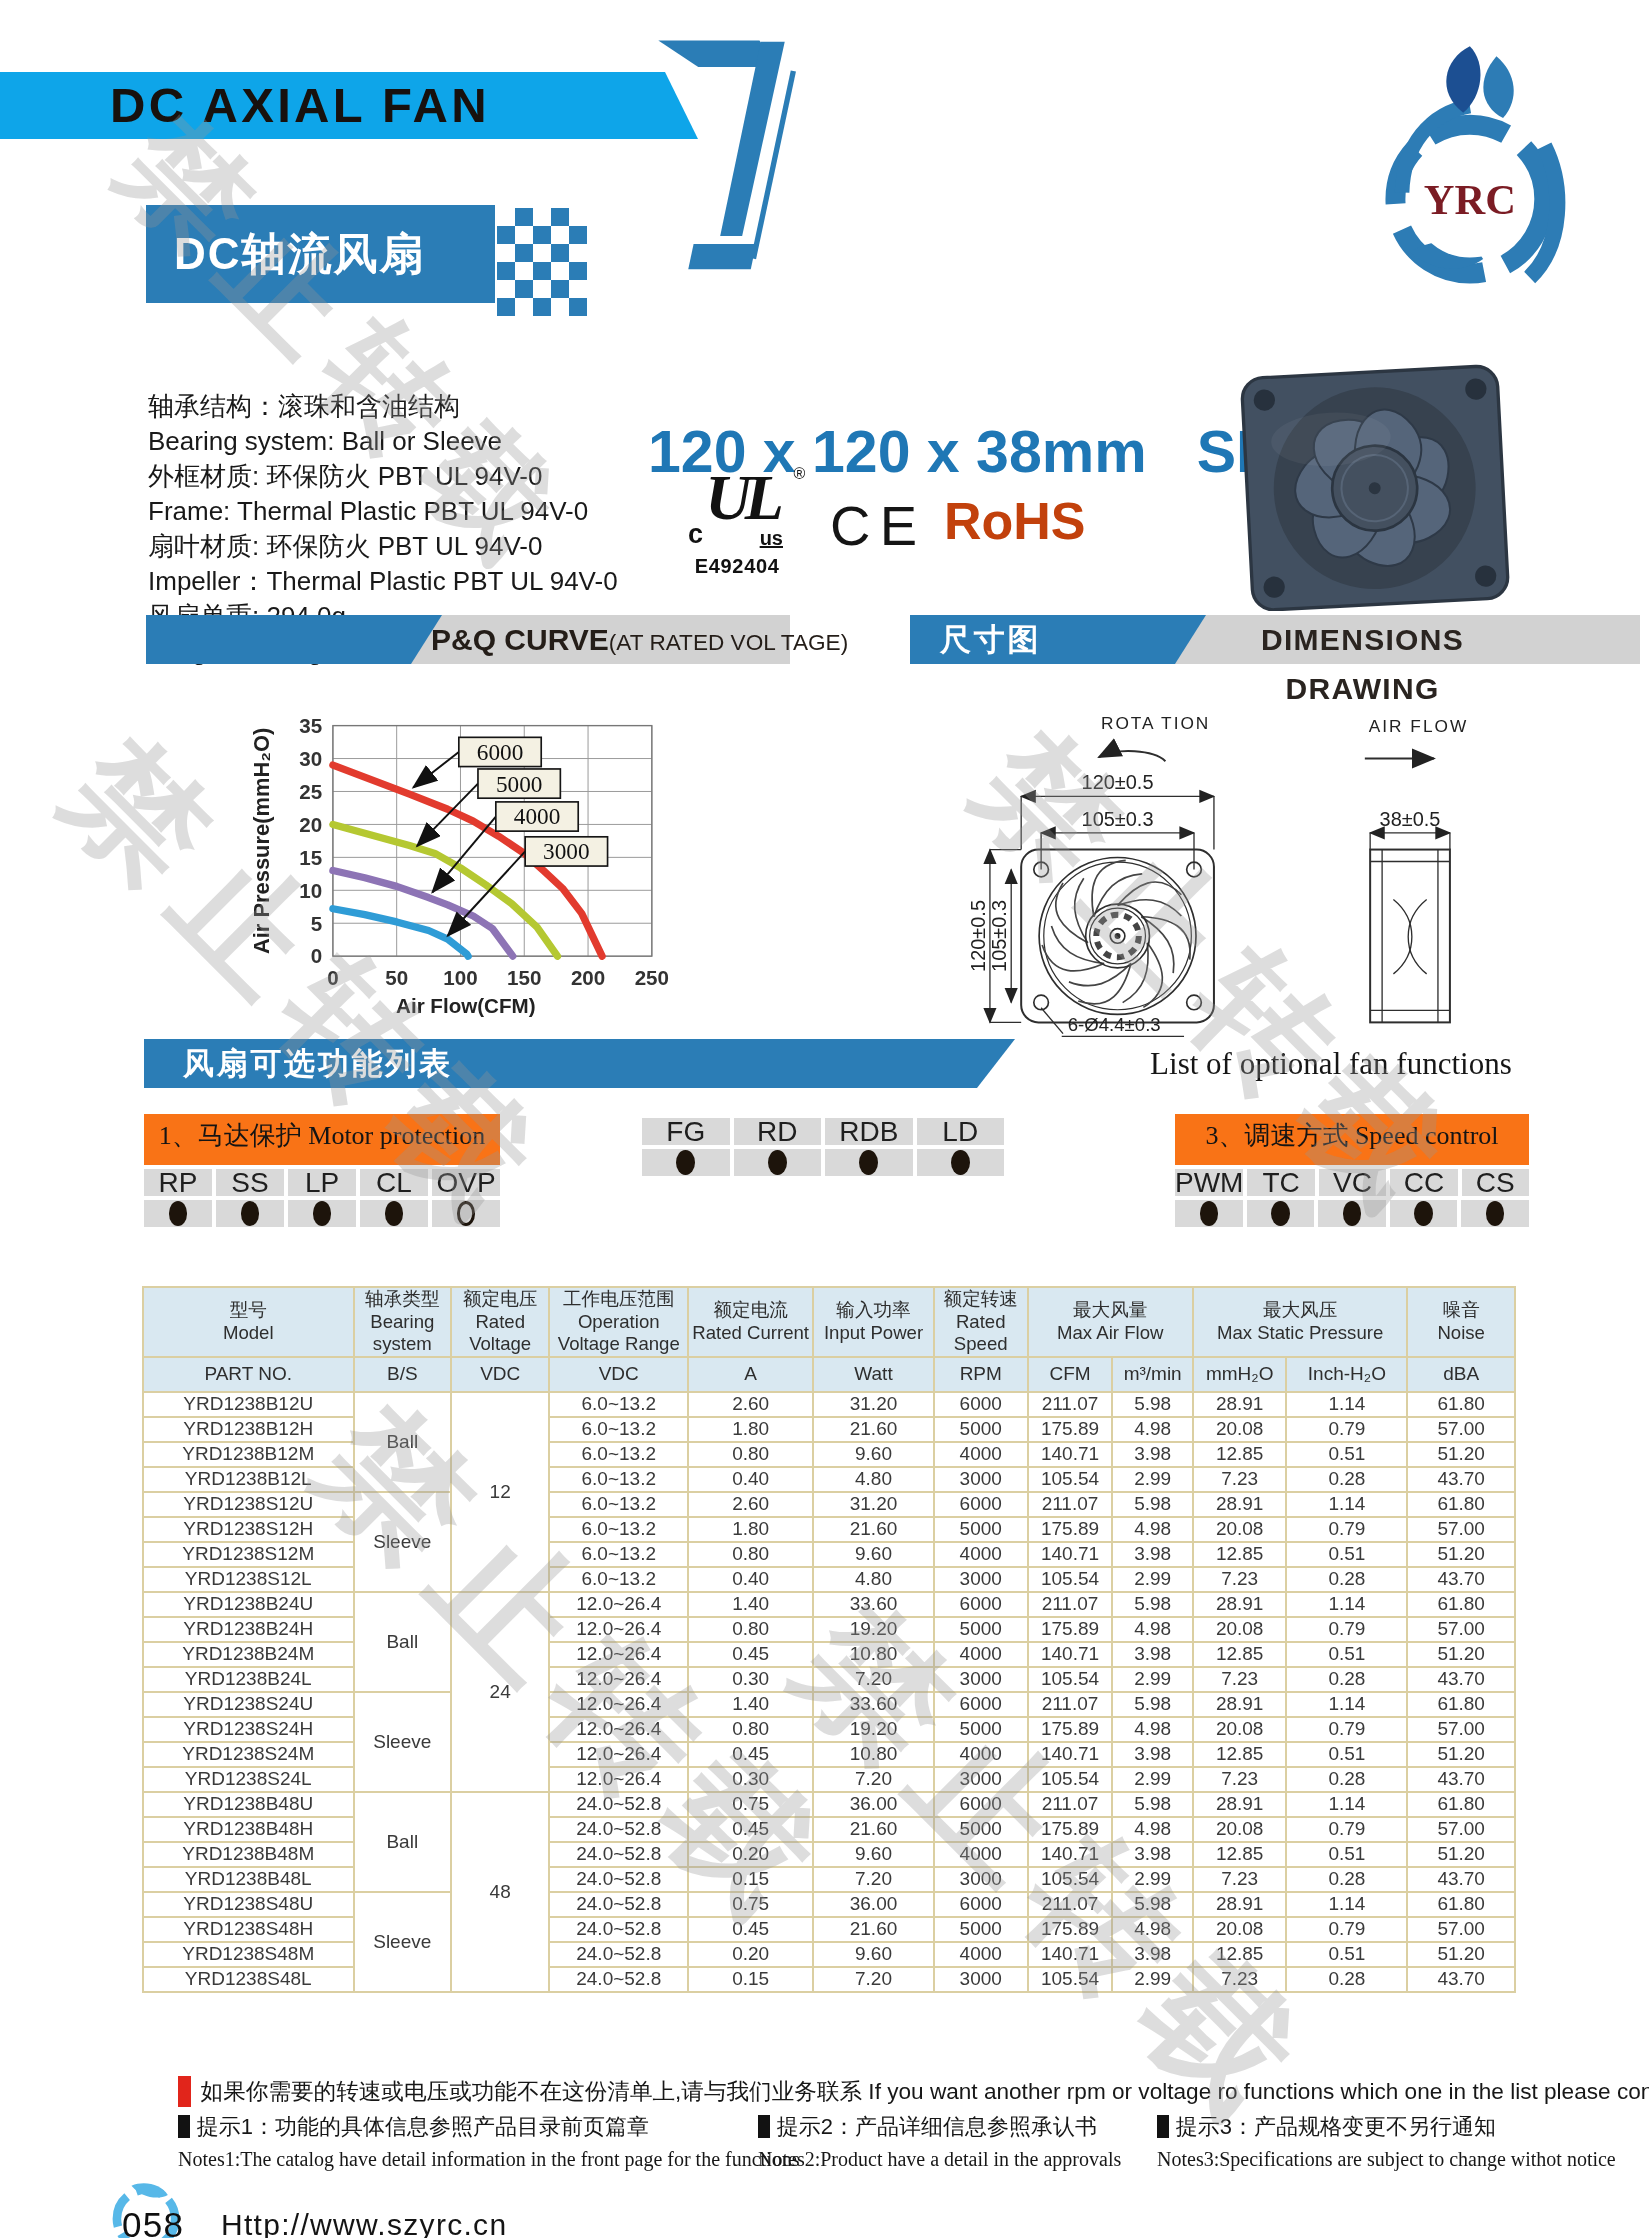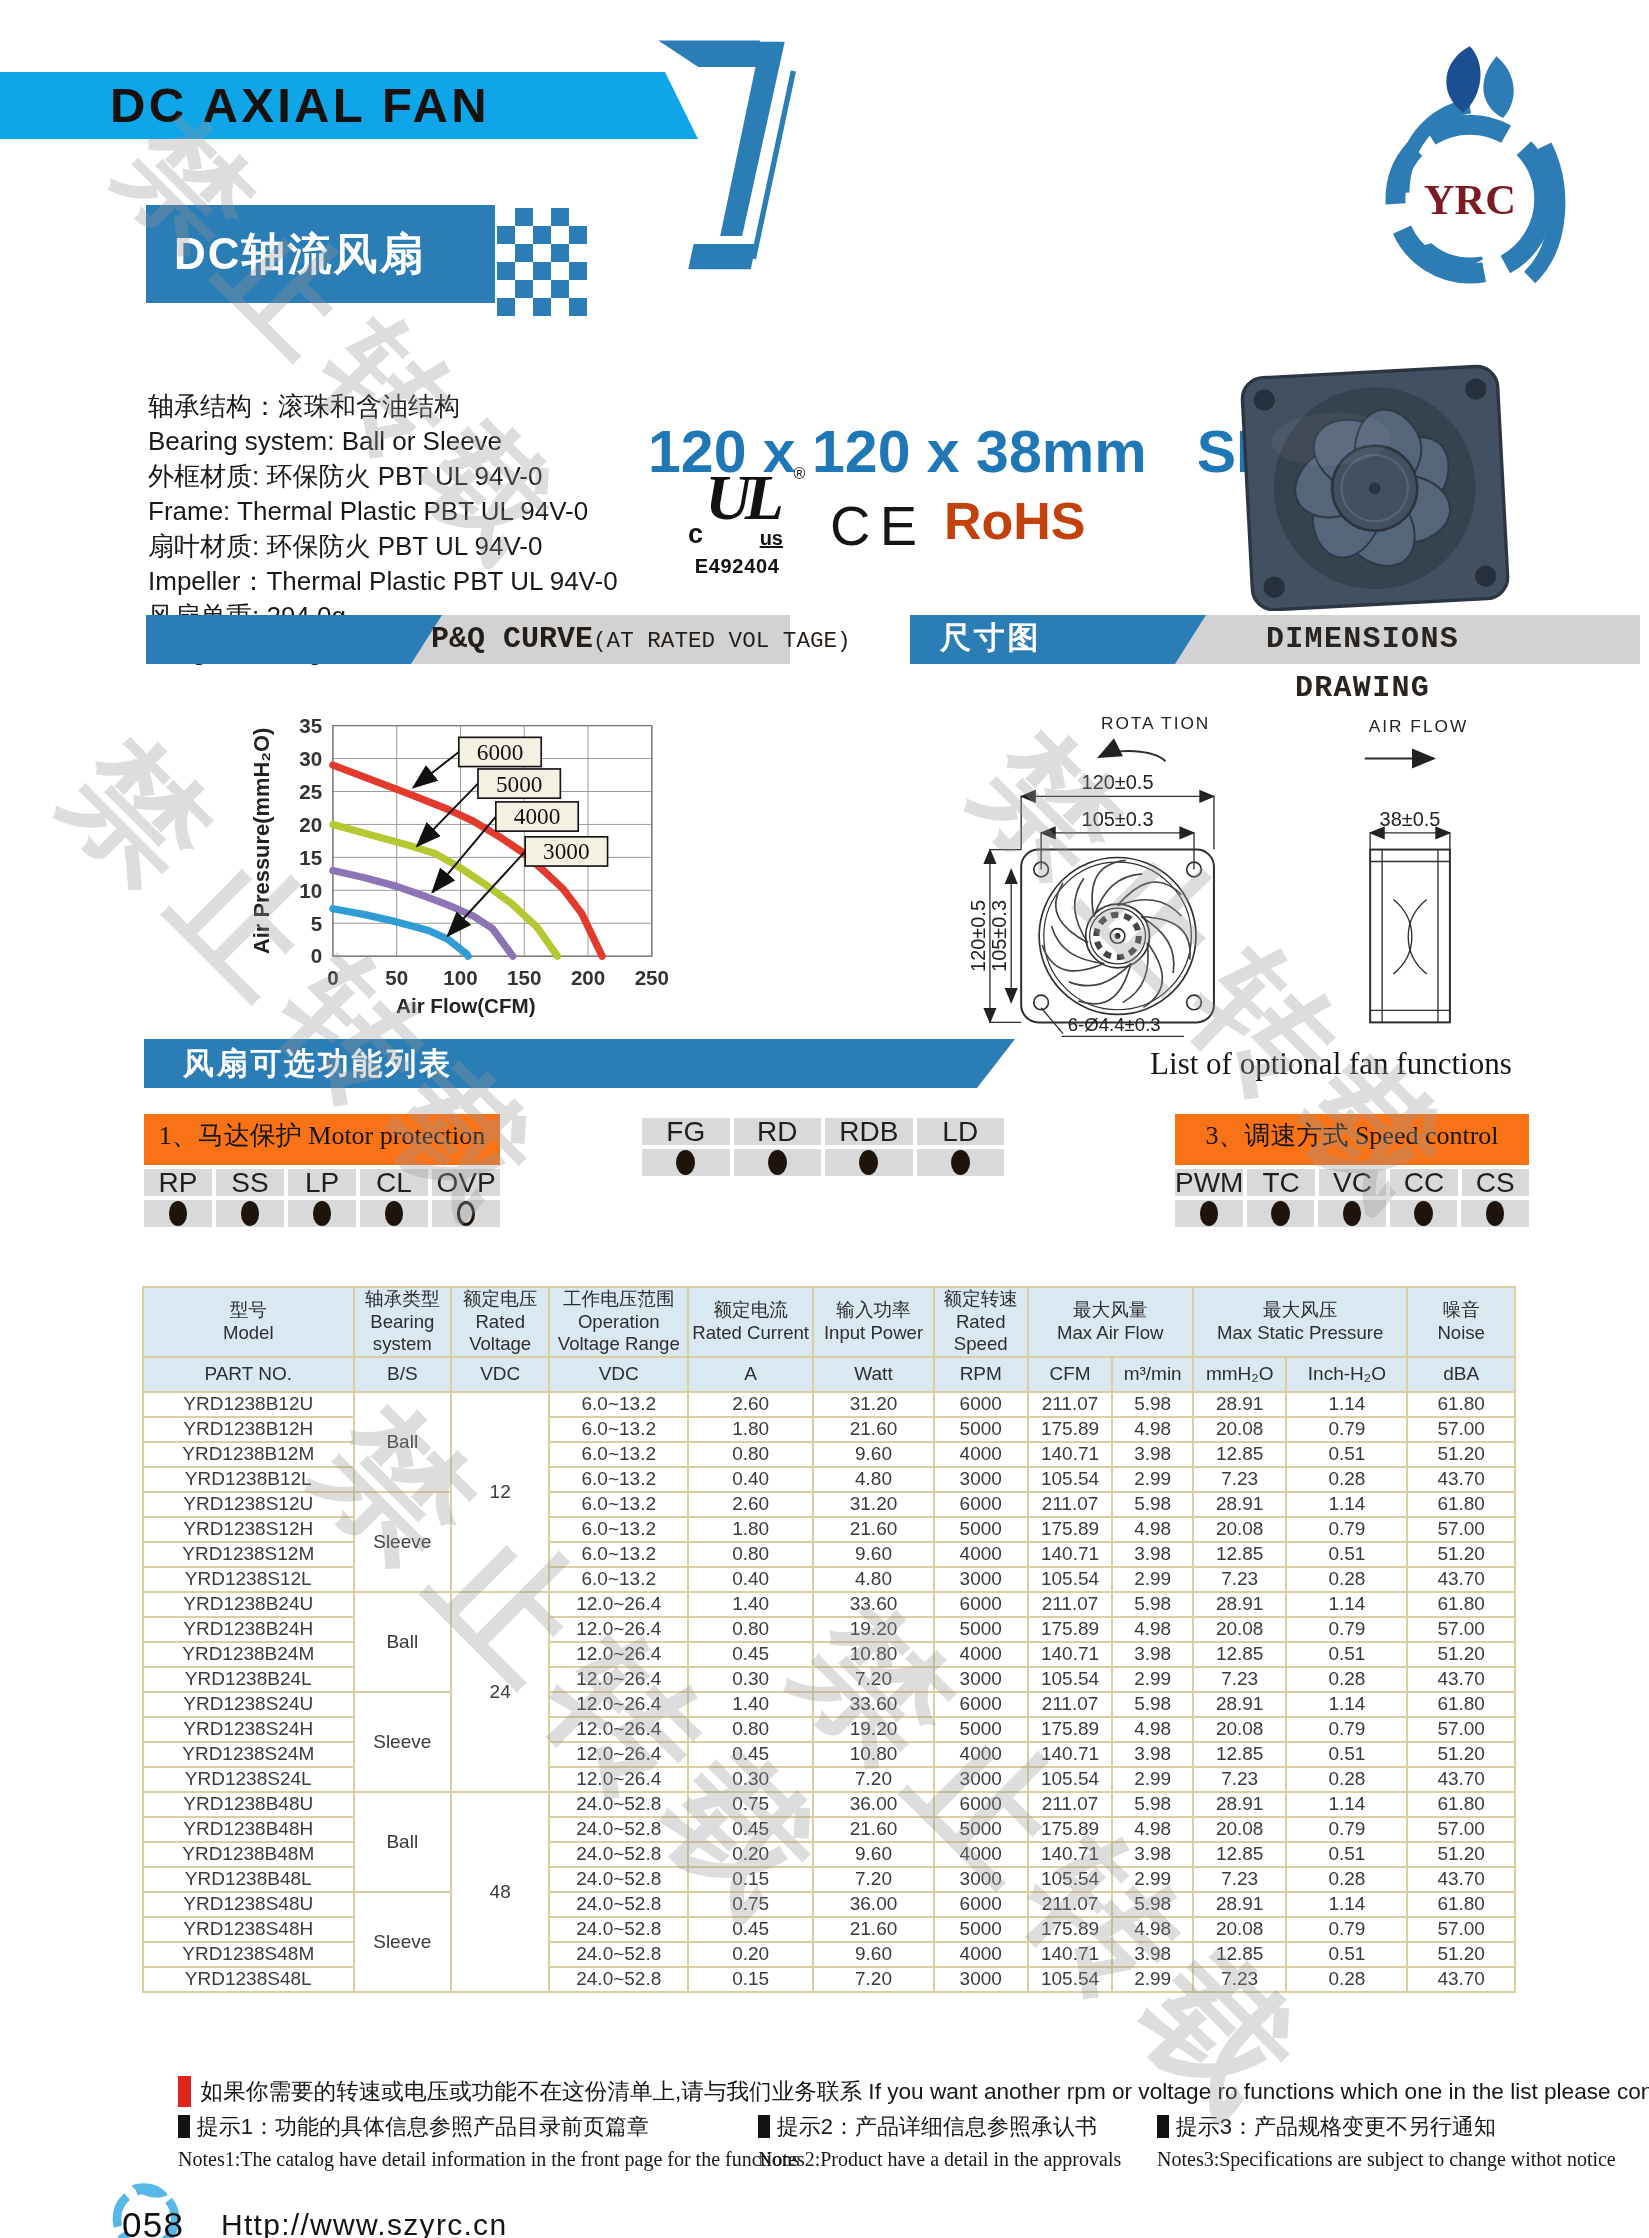--- a/index.html
+++ b/index.html
@@ -37,21 +37,21 @@
   .ul-us{position:absolute;right:21px;bottom:28px;font-size:20px;font-weight:700;text-decoration:underline;}
   .ul-reg{position:absolute;right:-1.3px;top:-6.7px;font-size:16px;}
   .ul-file{position:absolute;left:6.7px;bottom:0;font-size:20px;font-weight:700;letter-spacing:0.7px;}
   .ce-box{position:absolute;left:830px;top:493px;font-size:56px;font-weight:500;
       letter-spacing:9.3px;color:#151515;font-family:"Liberation Sans",sans-serif;}
   .rohs{position:absolute;left:944px;top:491px;font-size:52px;font-weight:700;color:#c2410c;}
 
   .fan-photo{position:absolute;left:1227px;top:364px;}
 
   
-  .sec-banner{position:absolute;height:49px;background:#d2d2d2;font-family:Liberation Mono, monospace;}
+  .sec-banner{position:absolute;height:49px;background:#d2d2d2;}
   .sec-banner::before{content:"";position:absolute;left:0;top:0;width:306px;height:100%;
       background:#2b7db6;clip-path:polygon(0 0,296px 0,265px 100%,0 100%);}
   .pq-banner{left:146px;top:615px;width:644px;}
   .pq-banner .txt{position:absolute;left:285px;top:0;line-height:49px;white-space:nowrap;color:#241d18;}
   .pq-banner .t1{font-size:30px;font-weight:700;}
   .pq-banner .t2{font-size:22.6px;font-weight:500;}
   .dims-banner{left:910px;top:615px;width:730px;}
   .dims-banner .cn{position:absolute;left:30px;top:0;line-height:49px;font-size:31px;font-weight:700;color:#fff;letter-spacing:2.7px;}
   .dims-banner .en{position:absolute;left:293px;top:0;width:319px;text-align:center;line-height:49px;
       font-size:30px;font-weight:600;color:#2a2420;letter-spacing:1.3px;}

